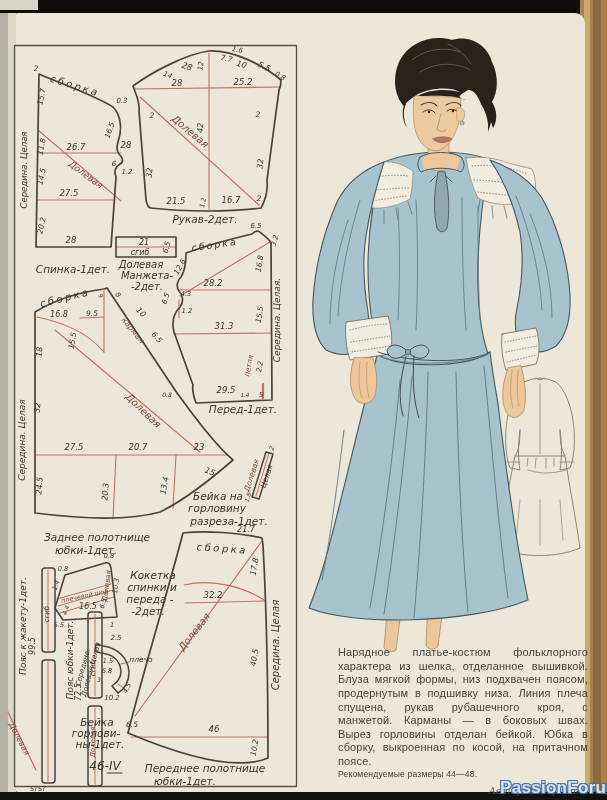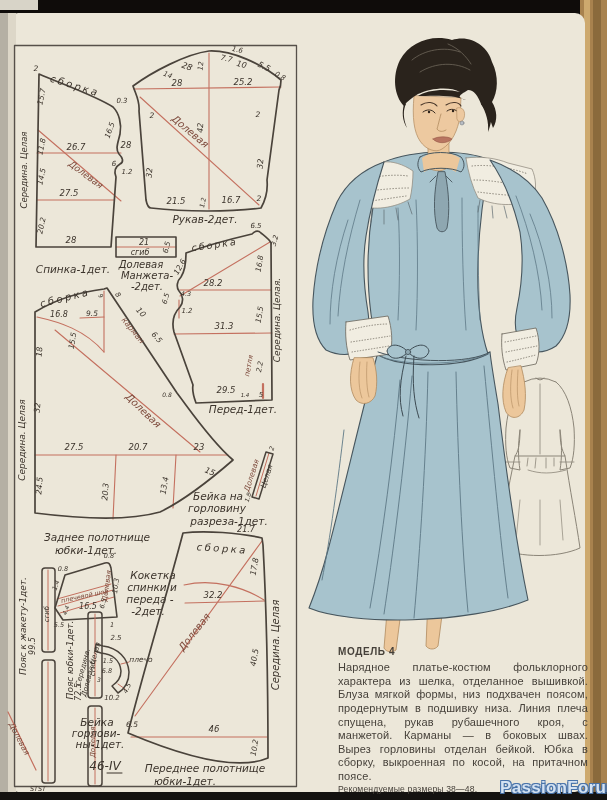--- a/index.html
+++ b/index.html
@@ -433,20 +433,19 @@
 
     <g>
       <path d="M420,157 C429,151 452,151 461,157 C465,162 465,168 461,172 C452,167 430,167 421,172 C417,168 417,162 420,157 Z" fill="none" stroke="#47565e" stroke-width="1"></path>
       <path d="M438,172 C434,192 433,212 437,228 C439,233 445,233 447,228 C450,212 449,192 445,172 Z" fill="#8ea7b1" stroke="#47565e" stroke-width="0.9"></path>
       <path d="M436,176 L430,182 M446,176 L452,182" stroke="#47565e" stroke-width="0.9" fill="none"></path>
     </g>
   </g>
 </svg>
 
 <div class="article">
-  <div class="hd">МОДЕЛЬ 4</div>
   <div class="body">Нарядное платье-костюм фольклорного характера из шелка, отделанное вышивкой. Блуза мягкой формы, низ подхвачен поясом, продернутым в подшивку низа. Линия плеча спущена, рукав рубашечного кроя, с манжетой. Карманы — в боковых швах. Вырез горловины отделан бейкой. Юбка в сборку, выкроенная по косой, на притачном поясе.</div>
-  <div class="line">Рекомендуемые размеры 38—48.</div>
+  <div class="line">Рекомендуемые размеры 44—48.</div>
   <div class="author">Автор Л. Середина</div>
 </div>
 
 <div class="watermark">PassionForum.ru</div>
 </div>
 
 </body></html>

